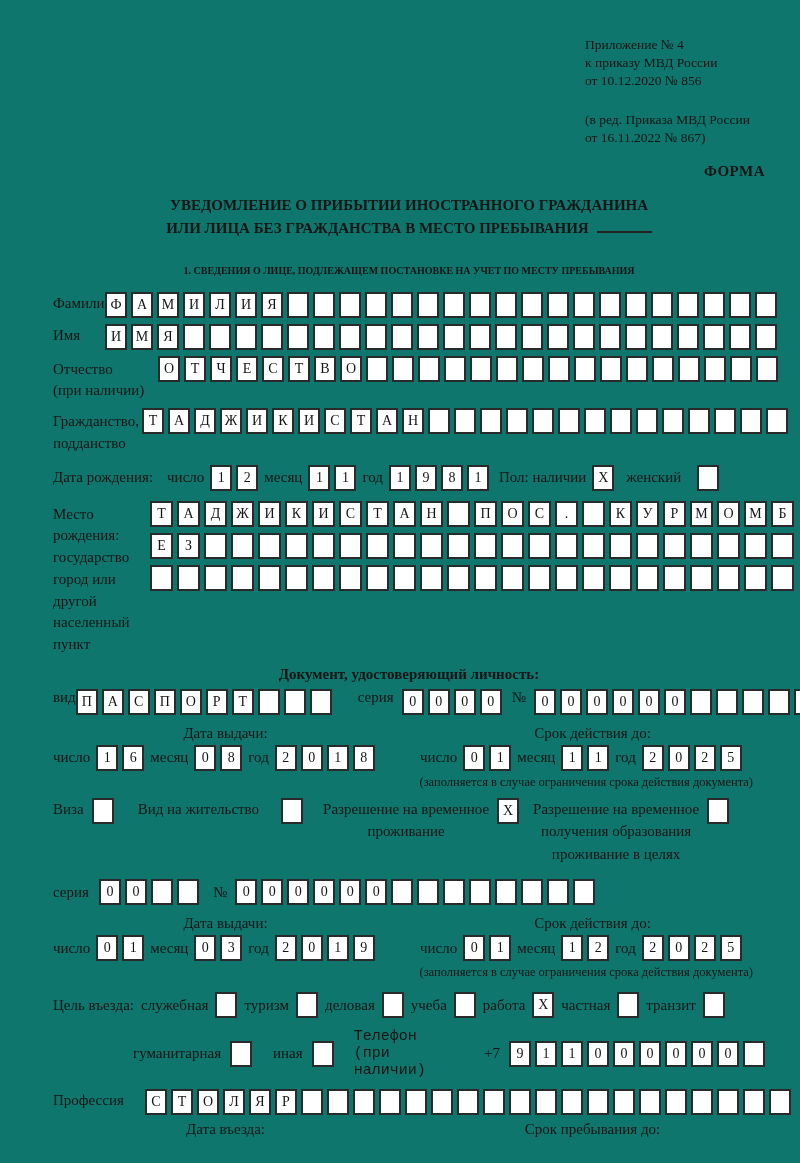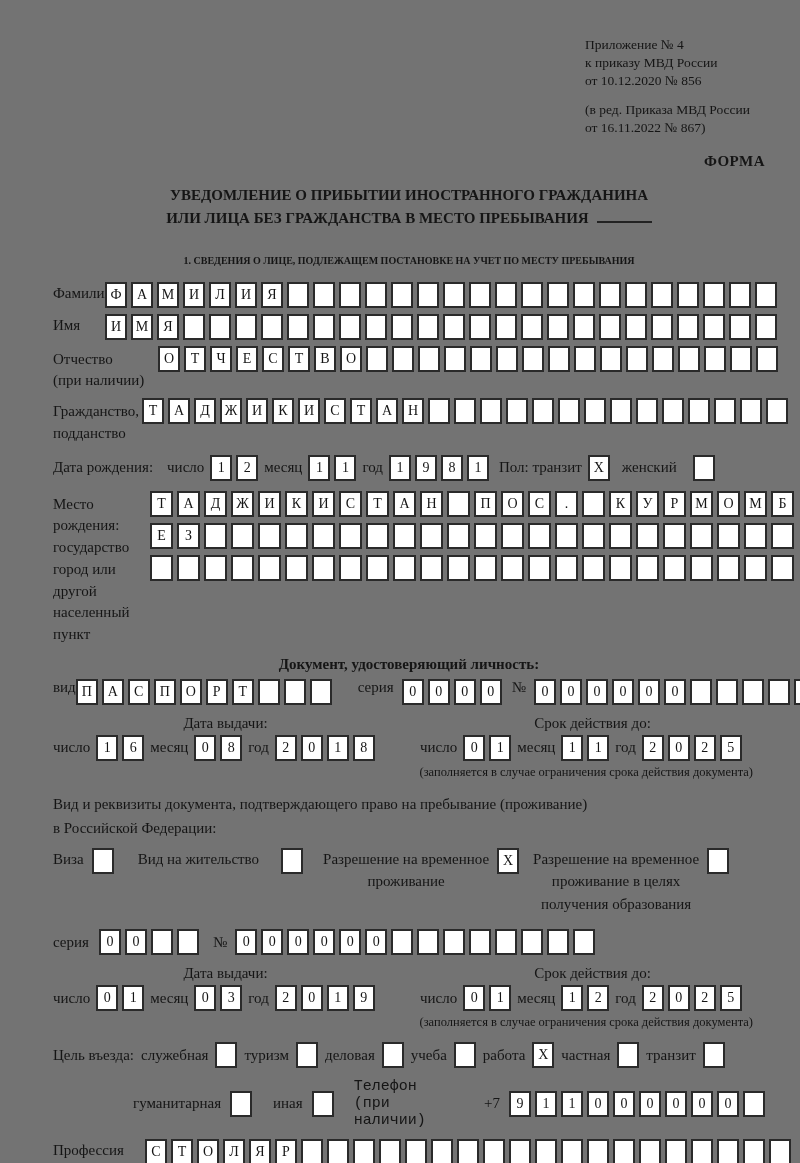--- a/index.html
+++ b/index.html
@@ -1,23 +1,23 @@
 <!DOCTYPE html>
 <html><head>
 <meta charset="utf-8">
 <style>
   html,body { margin:0; padding:0; background:#e8e8e8; }
   .page {
-    width:800px; height:1163px; background:#737373; color:#151515;
+    width:800px; height:1163px; background:#0f766e; color:#151515;
     font-family:"Liberation Serif","DejaVu Serif",serif;
     box-sizing:border-box; padding:36px 35px 20px 53px;
     overflow:hidden; position:relative; margin:0 auto;
   }
   .appendix { margin-left:532px; font-size:13.5px; line-height:1.32; }
-  .appendix .rev { margin-top:12px; }
+  .appendix .rev { margin-top:22px; }
   .form-label { text-align:right; font-weight:bold; font-size:15px; margin-top:16px; letter-spacing:0.5px; }
   .title { text-align:center; font-weight:bold; font-size:15px; line-height:1.55; margin-top:14px; }
   .title-underline { display:inline-block; width:55px; border-bottom:2px solid #222; height:13px; margin-left:8px; }
   .sec-heading { text-align:center; font-weight:bold; font-size:10px; margin-top:24px; margin-bottom:16px; }
 
   .row { display:flex; align-items:flex-start; margin-bottom:6px; font-size:15px; }
   .lbl { flex:0 0 auto; padding-top:3px; }
   .lbl-lines div { line-height:1.45; }
   .cells { display:inline-flex; gap:4px; flex-wrap:nowrap; vertical-align:middle; }
   .cell {
@@ -226,21 +226,21 @@
           <span class="cell">1</span>
         </span>
       <span class="dg-label">год</span>
       <span class="cells">
           <span class="cell">1</span>
           <span class="cell">9</span>
           <span class="cell">8</span>
           <span class="cell">1</span>
         </span>
     </span>
-    <span style="margin-left:10px;margin-right:6px;">Пол: транзит</span>
+    <span style="margin-left:10px;margin-right:6px;">Пол: наличии</span>
     <span class="cells">
         <span class="cell">X</span>
       </span>
     <span style="margin-left:12px;margin-right:16px;">женский</span>
     <span class="cells">
         <span class="cell"></span>
       </span>
   </div>
 
   <div class="row mt-sm">
@@ -412,24 +412,20 @@
             <span class="cell">2</span>
             <span class="cell">0</span>
             <span class="cell">2</span>
             <span class="cell">5</span>
           </span>
       </span>
     </div>
   </div>
   <div class="limit-note">(заполняется в случае ограничения срока действия документа)</div>
 
-  <div class="intro">
-    <div>Вид и реквизиты документа, подтверждающего право на пребывание (проживание)</div>
-    <div>в Российской Федерации:</div>
-  </div>
 
   <div class="permits">
     <span class="permit">
       <span class="plabel">Виза</span>
       <span class="cells">
           <span class="cell"></span>
         </span>
     </span>
     <span class="permit" style="margin-left:10px;">
       <span class="plabel">Вид на жительство</span>
@@ -442,22 +438,22 @@
         <div>Разрешение на временное</div>
         <div>проживание</div>
       </span>
       <span class="cells">
           <span class="cell">X</span>
         </span>
     </span>
     <span class="permit">
       <span class="plabel">
         <div>Разрешение на временное</div>
+        <div>получения образования</div>
         <div>проживание в целях</div>
-        <div>получения образования</div>
       </span>
       <span class="cells">
           <span class="cell"></span>
         </span>
     </span>
   </div>
 
   <div class="row mt-md" style="align-items:center;">
     <span style="margin-right:10px;">серия</span>
     <span class="cells">

